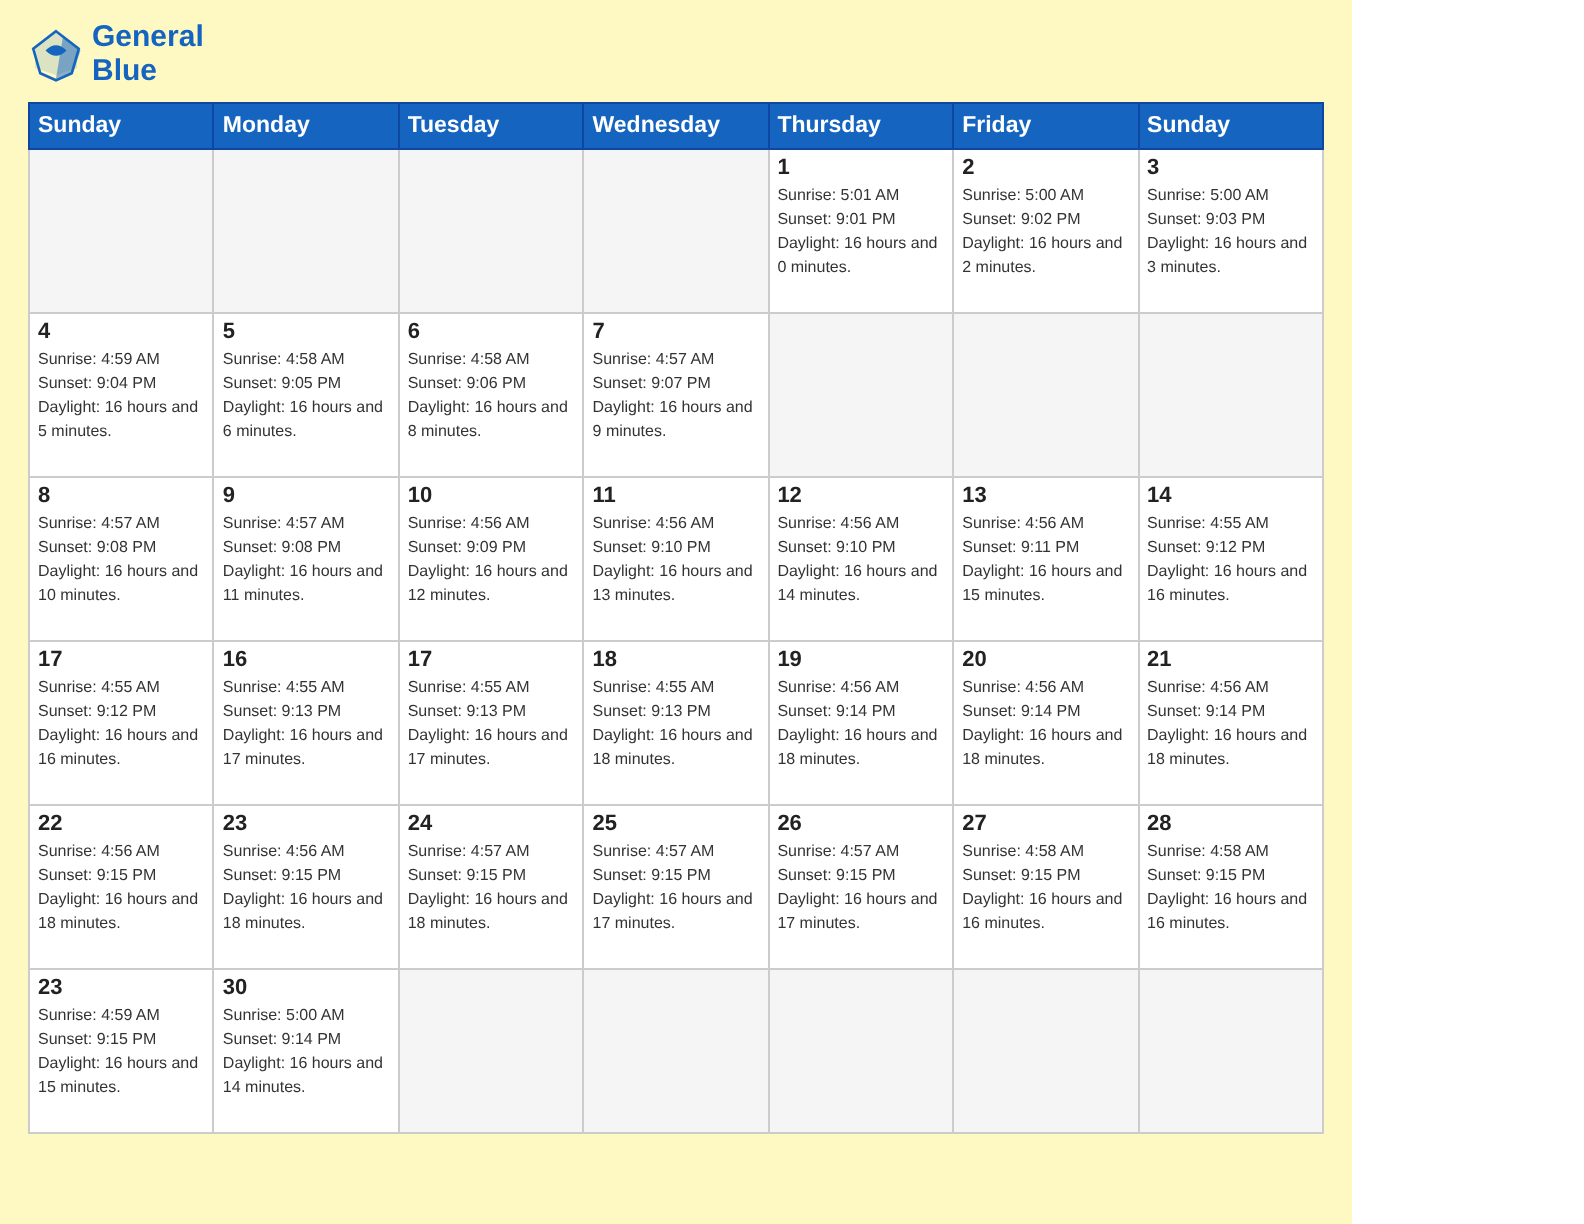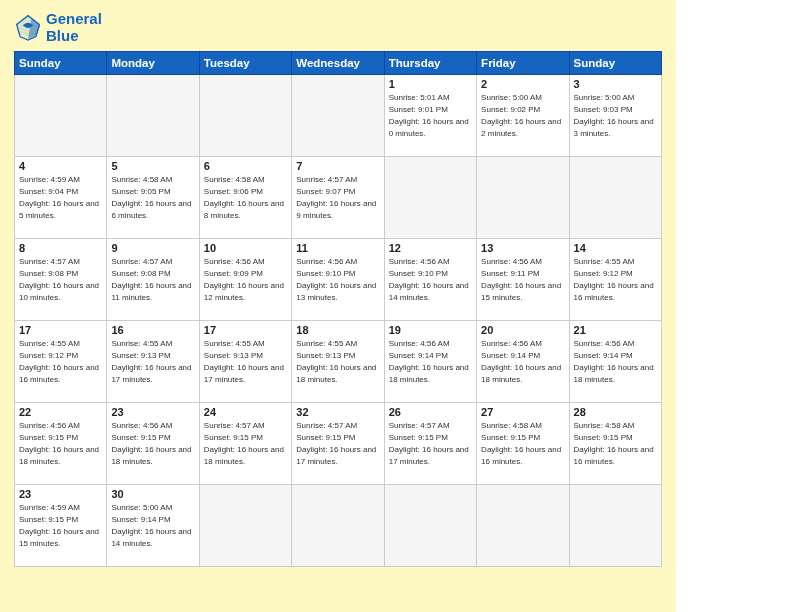--- a/index.html
+++ b/index.html
@@ -230,21 +230,21 @@
           </td>
           <td>
             <span class="day-number">23</span>
             <div class="day-info">Sunrise: 4:56 AM<br>Sunset: 9:15 PM<br>Daylight: 16 hours and 18 minutes.</div>
           </td>
           <td>
             <span class="day-number">24</span>
             <div class="day-info">Sunrise: 4:57 AM<br>Sunset: 9:15 PM<br>Daylight: 16 hours and 18 minutes.</div>
           </td>
           <td>
-            <span class="day-number">32</span>
+            <span class="day-number">25</span>
             <div class="day-info">Sunrise: 4:57 AM<br>Sunset: 9:15 PM<br>Daylight: 16 hours and 17 minutes.</div>
           </td>
           <td>
             <span class="day-number">26</span>
             <div class="day-info">Sunrise: 4:57 AM<br>Sunset: 9:15 PM<br>Daylight: 16 hours and 17 minutes.</div>
           </td>
           <td>
             <span class="day-number">27</span>
             <div class="day-info">Sunrise: 4:58 AM<br>Sunset: 9:15 PM<br>Daylight: 16 hours and 16 minutes.</div>
           </td>

